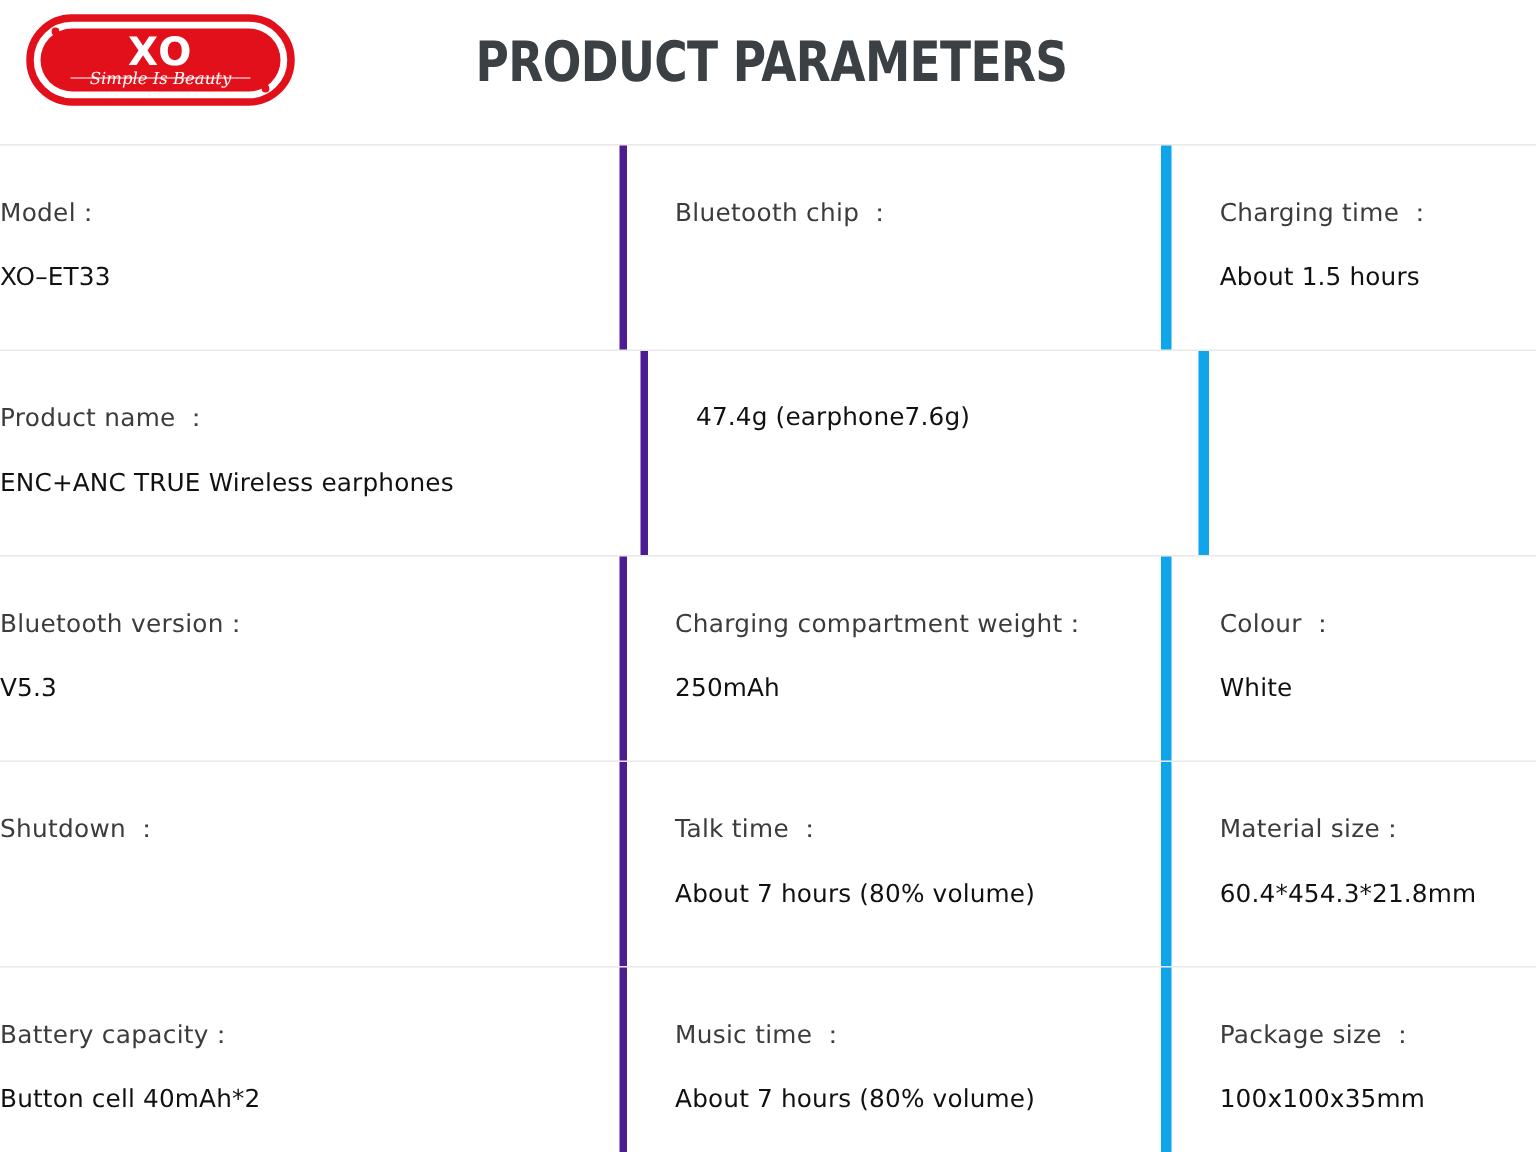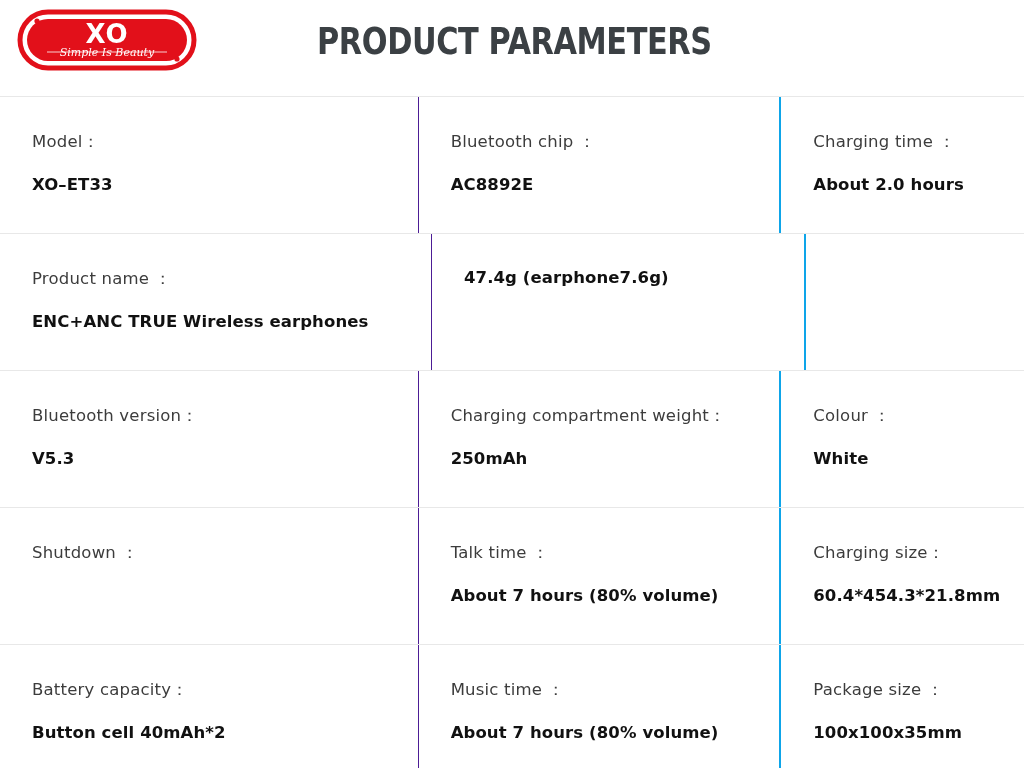--- a/index.html
+++ b/index.html
@@ -63,34 +63,34 @@
     border-top: 1px solid #e8e8e8;
     height: 137px;
     box-sizing: border-box;
   }
   .row:first-child { border-top: 1px solid #e8e8e8; }
   .cell {
     box-sizing: border-box;
     padding-top: 34px;
     position: relative;
   }
-  .cell.c1 { width: 432px; padding-left: 32px; border-right: 1px solid #4c1d95; }
-  .cell.c2 { width: 374px; padding-left: 32px; border-right: 2px solid #0ea5e9; }
+  .cell.c1 { width: 432px; border-right: 5px solid #4c1d95; }
+  .cell.c2 { width: 374px; padding-left: 32px; border-right: 7px solid #0ea5e9; }
   .cell.c3 { width: 250px; padding-left: 32px; }
 
   .label {
     font-size: 16.5px;
     color: #3c3c3c;
     letter-spacing: 0.2px;
     white-space: nowrap;
     margin-bottom: 22px;
   }
   .value {
     font-size: 16.5px;
-    font-weight: bold;
+    font-weight: normal;
     color: #111111;
     letter-spacing: 0.1px;
     white-space: nowrap;
   }
 </style>
 </head>
 <body>
 
 <div class="page">
 
@@ -113,25 +113,24 @@
 
   <div class="table">
 
     <div class="row">
       <div class="cell c1">
         <div class="label">Model：</div>
         <div class="value">XO–ET33</div>
       </div>
       <div class="cell c2">
         <div class="label">Bluetooth chip ：</div>
-        <div class="value">AC8892E</div>
       </div>
       <div class="cell c3">
         <div class="label">Charging time ：</div>
-        <div class="value">About 2.0 hours</div>
+        <div class="value">About 1.5 hours</div>
       </div>
     </div>
 
     <div class="row">
       <div class="cell c1">
         <div class="label">Product name ：</div>
         <div class="value">ENC+ANC TRUE Wireless earphones</div>
       </div>
       <div class="cell c2">
         <div class="value">47.4g (earphone7.6g)</div>
@@ -155,21 +154,21 @@
 
     <div class="row">
       <div class="cell c1">
         <div class="label">Shutdown ：</div>
       </div>
       <div class="cell c2">
         <div class="label">Talk time ：</div>
         <div class="value">About 7 hours (80% volume)</div>
       </div>
       <div class="cell c3">
-        <div class="label">Charging size：</div>
+        <div class="label">Material size：</div>
         <div class="value">60.4*454.3*21.8mm</div>
       </div>
     </div>
 
     <div class="row">
       <div class="cell c1">
         <div class="label">Battery capacity：</div>
         <div class="value">Button cell 40mAh*2</div>
       </div>
       <div class="cell c2">

